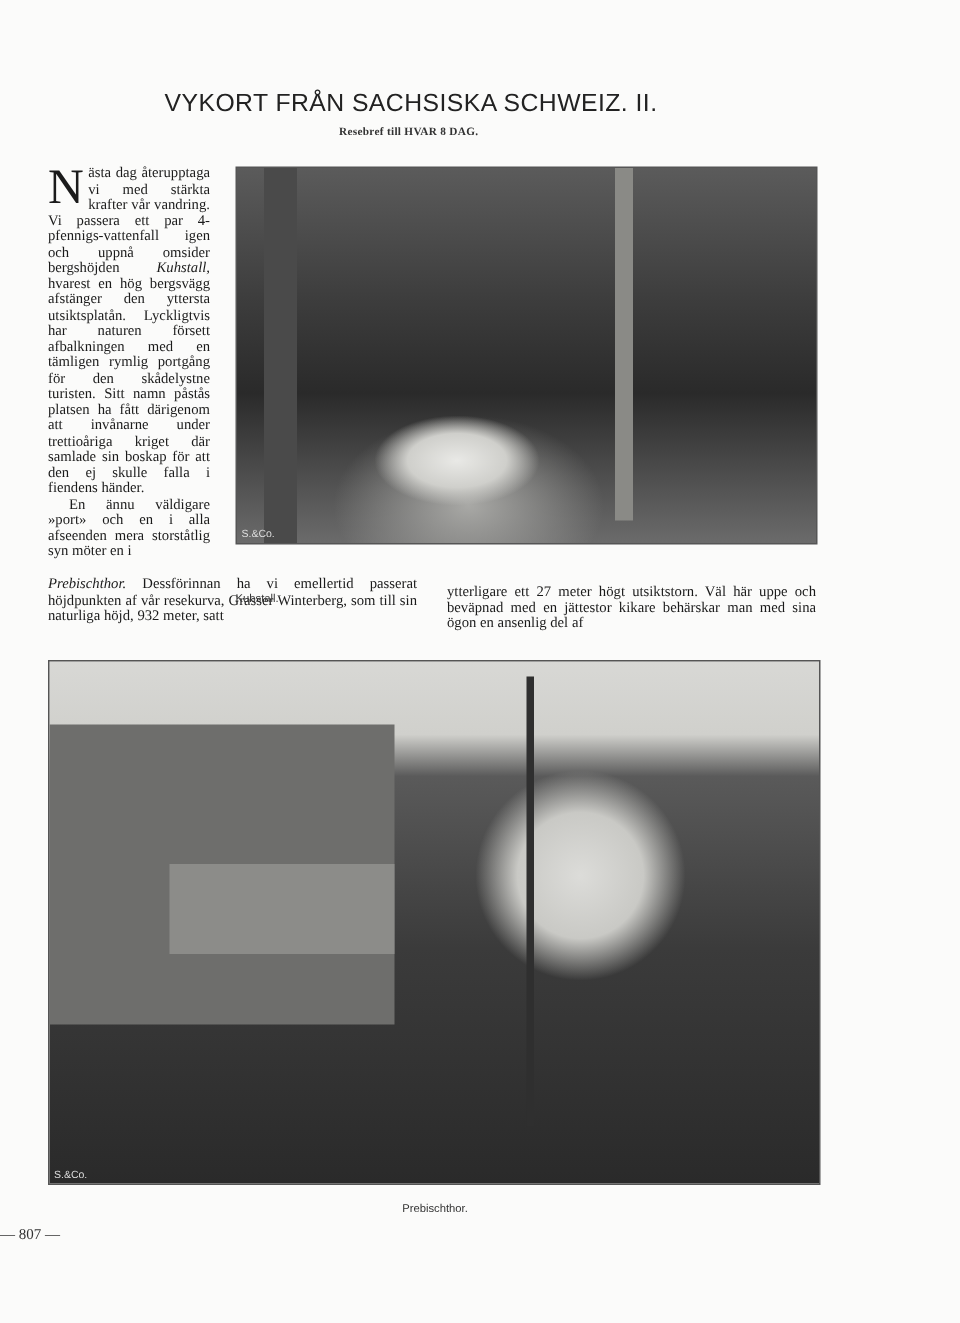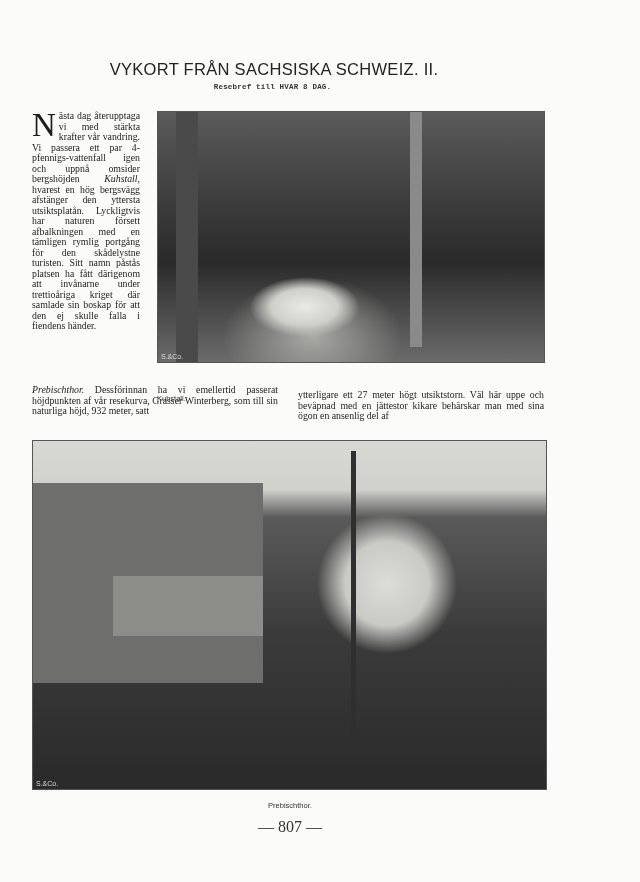--- a/index.html
+++ b/index.html
@@ -7,21 +7,21 @@
     width: 640px; height: 882px; background: #fbfbfa; position: relative; overflow: hidden;
     font-family: "Liberation Serif", "DejaVu Serif", serif; color: #1b1b1b;
   }
   .title {
     position: absolute; left: 0; top: 60px; width: 548px; text-align: center;
     font-family: "Liberation Sans", "DejaVu Sans", sans-serif; font-size: 16.5px;
     letter-spacing: 0.3px; color: #222;
   }
   .subtitle {
     position: absolute; left: 0; top: 83px; width: 545px; text-align: center;
-    font-size: 7.5px; font-weight: bold; color: #333; letter-spacing: 0.2px; font-family: Liberation Mono, monospace;
+    font-size: 7.5px; font-weight: bold; color: #333; letter-spacing: 0.2px;
   }
   .col-left {
     position: absolute; left: 32px; top: 111px; width: 108px;
     font-size: 9.8px; line-height: 10.5px; text-align: justify;
   }
   .dropcap {
     float: left; font-size: 33px; line-height: 26px; margin: 1px 3px -2px 0; font-family: "Liberation Serif", serif;
   }
   .col-left p { margin: 0; }
   .col-left p.indent { text-indent: 14px; }
@@ -54,36 +54,39 @@
     position: absolute; left: 3px; bottom: 2px; font-size: 7px; color: #ddd;
     font-family: "Liberation Sans", sans-serif;
   }
   .caption {
     position: absolute; font-family: "Liberation Sans", "DejaVu Sans", sans-serif;
     font-size: 7.5px; color: #333;
   }
   .caption1 { left: 157px; width: 386px; top: 394px; text-align: left; }
   .caption2 { left: 0; width: 580px; top: 801px; text-align: center; }
   .page-num {
-    position: absolute; left: 0; width: 580px; top: 818px; text-align: center; font-size: 16px; color: #333; font-family: Liberation Serif, serif;
+    position: absolute; left: 0; width: 580px; top: 818px; text-align: left; font-size: 10px; color: #333; font-family: Liberation Serif, serif;
   }
   i { font-style: italic; }
 </style>
 </head>
 <body>
 
 <div class="title">VYKORT FRÅN SACHSISKA SCHWEIZ.  II.</div>
 <div class="subtitle">Resebref till HVAR 8 DAG.</div>
 
 <div class="col-left">
   <p>
     <span class="dropcap">N</span>
     <span>ästa dag återupptaga vi med stärkta krafter vår vandring. Vi passera ett par 4-pfennigs-vattenfall igen och uppnå omsider bergshöjden</span>
     <i>Kuhstall,</i>
     <span>hvarest en hög bergsvägg afstänger den yttersta utsiktsplatån. Lyckligtvis har naturen försett afbalkningen med en tämligen rymlig portgång för den skådelystne turisten. Sitt namn påstås platsen ha fått därigenom att invånarne under trettioåriga kriget där samlade sin boskap för att den ej skulle falla i fiendens händer.</span>
+  </p>
+  <p class="indent">
+    <span>En ännu väldigare »port» och en i alla afseenden mera storståtlig syn möter en i</span>
   </p>
 </div>
 
 <div class="bottom-left">
   <i>Prebischthor.</i>
   <span>Dessförinnan ha vi emellertid passerat höjdpunkten af vår resekurva, Grasser Winterberg, som till sin naturliga höjd, 932 meter, satt</span>
 </div>
 
 <div class="photo photo1">
   <div class="trunk" style="left:18px;top:0;width:22px;height:250px;background:#4a4a4a;"></div>

